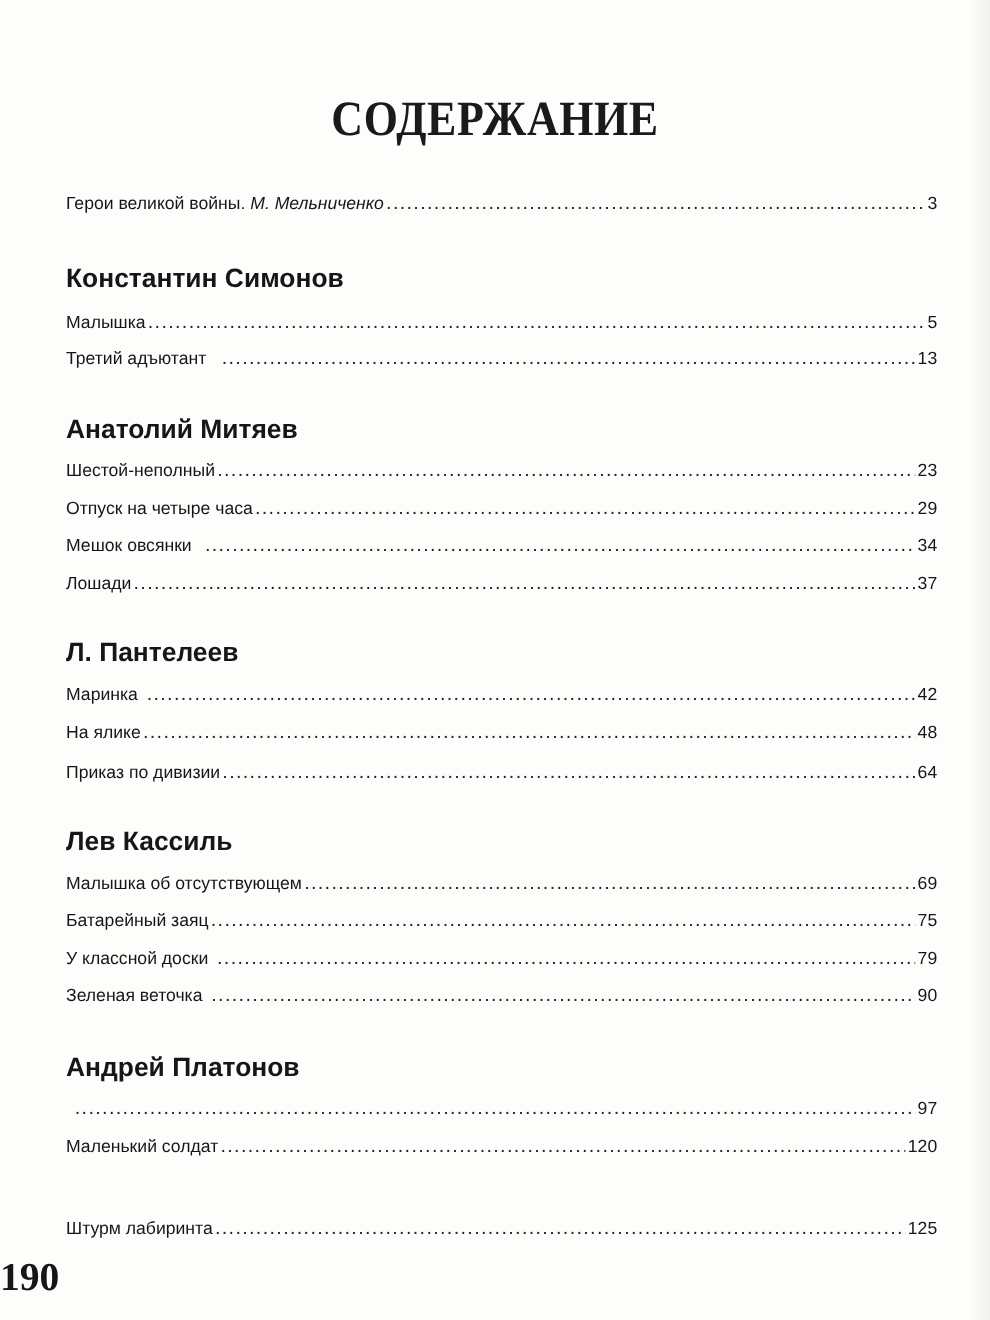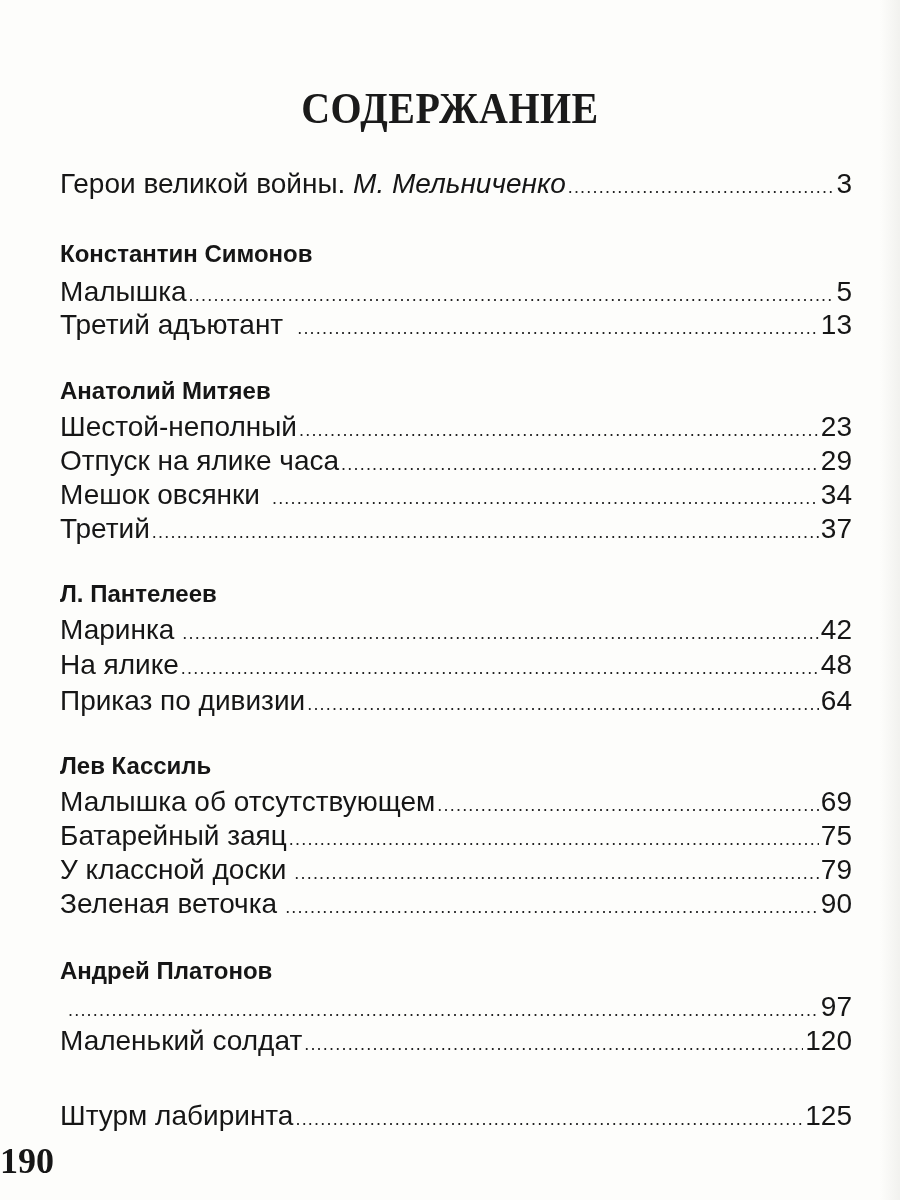--- a/index.html
+++ b/index.html
@@ -23,21 +23,21 @@
       font-weight: bold;
       font-size: 40px;
       letter-spacing: 0.5px;
       transform: scaleY(1.12);
       color: #1a1a1a;
     }
     .toc { position: absolute; left: 60px; width: 792px; top: 0; }
     .row {
       position: absolute; left: 0; width: 792px;
       display: flex; align-items: baseline;
-      font-size: 28px; line-height: 32px;
+      font-size: 16px; line-height: 32px;
       white-space: nowrap;
     }
     .row .t { flex: 0 0 auto; }
     .row .t i { font-style: italic; }
     .row .d {
       flex: 1 1 auto; overflow: hidden; margin: 0 2px;
       letter-spacing: 1.2px; font-size: 18px; color: #222;
     }
     .row .d::before {
       content: "........................................................................................................................................................................................................";
@@ -80,31 +80,31 @@
     <span class="p">13</span>
   </div>
 
   <div class="author" style="top:375px">Анатолий Митяев</div>
   <div class="row" style="top:411px">
     <span class="t">Шестой-неполный</span>
     <span class="d"></span>
     <span class="p">23</span>
   </div>
   <div class="row" style="top:445px">
-    <span class="t">Отпуск на ялике часа</span>
+    <span class="t">Отпуск на четыре часа</span>
     <span class="d"></span>
     <span class="p">29</span>
   </div>
   <div class="row" style="top:479px">
     <span class="t">Мешок овсянки</span>
     <span class="d" style="margin-left:12px"></span>
     <span class="p">34</span>
   </div>
   <div class="row" style="top:513px">
-    <span class="t">Третий</span>
+    <span class="t">Лошади</span>
     <span class="d"></span>
     <span class="p">37</span>
   </div>
 
   <div class="author" style="top:578px">Л. Пантелеев</div>
   <div class="row" style="top:614px">
     <span class="t">Маринка</span>
     <span class="d" style="margin-left:8px"></span>
     <span class="p">42</span>
   </div>

